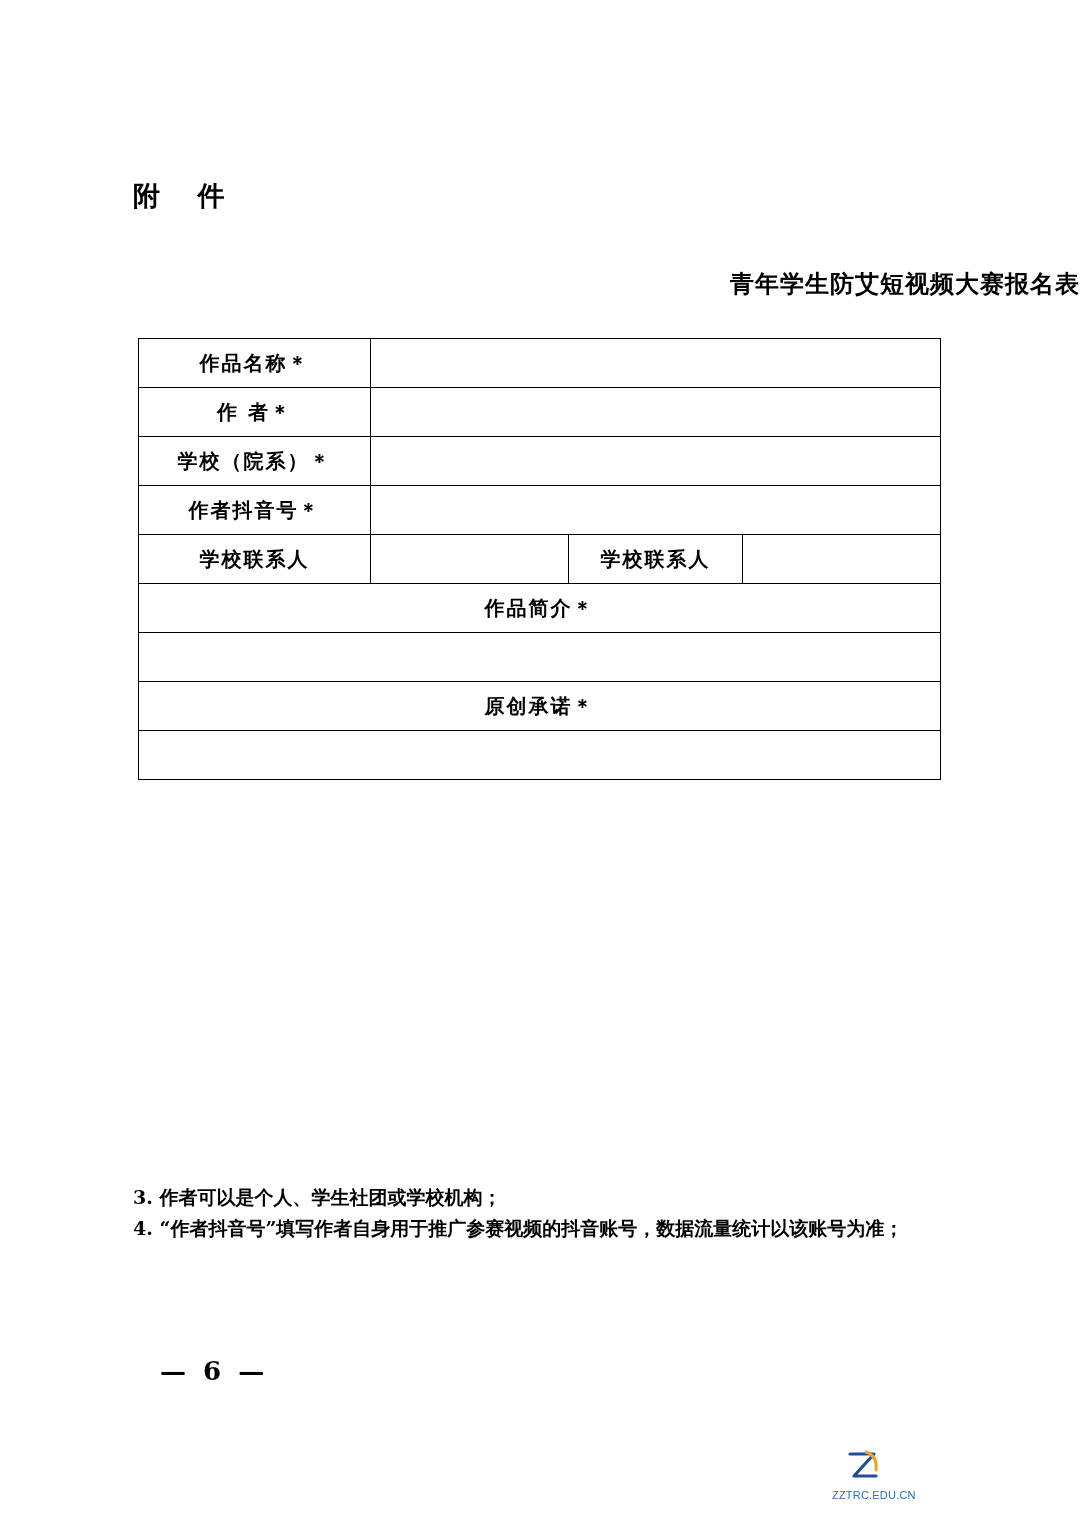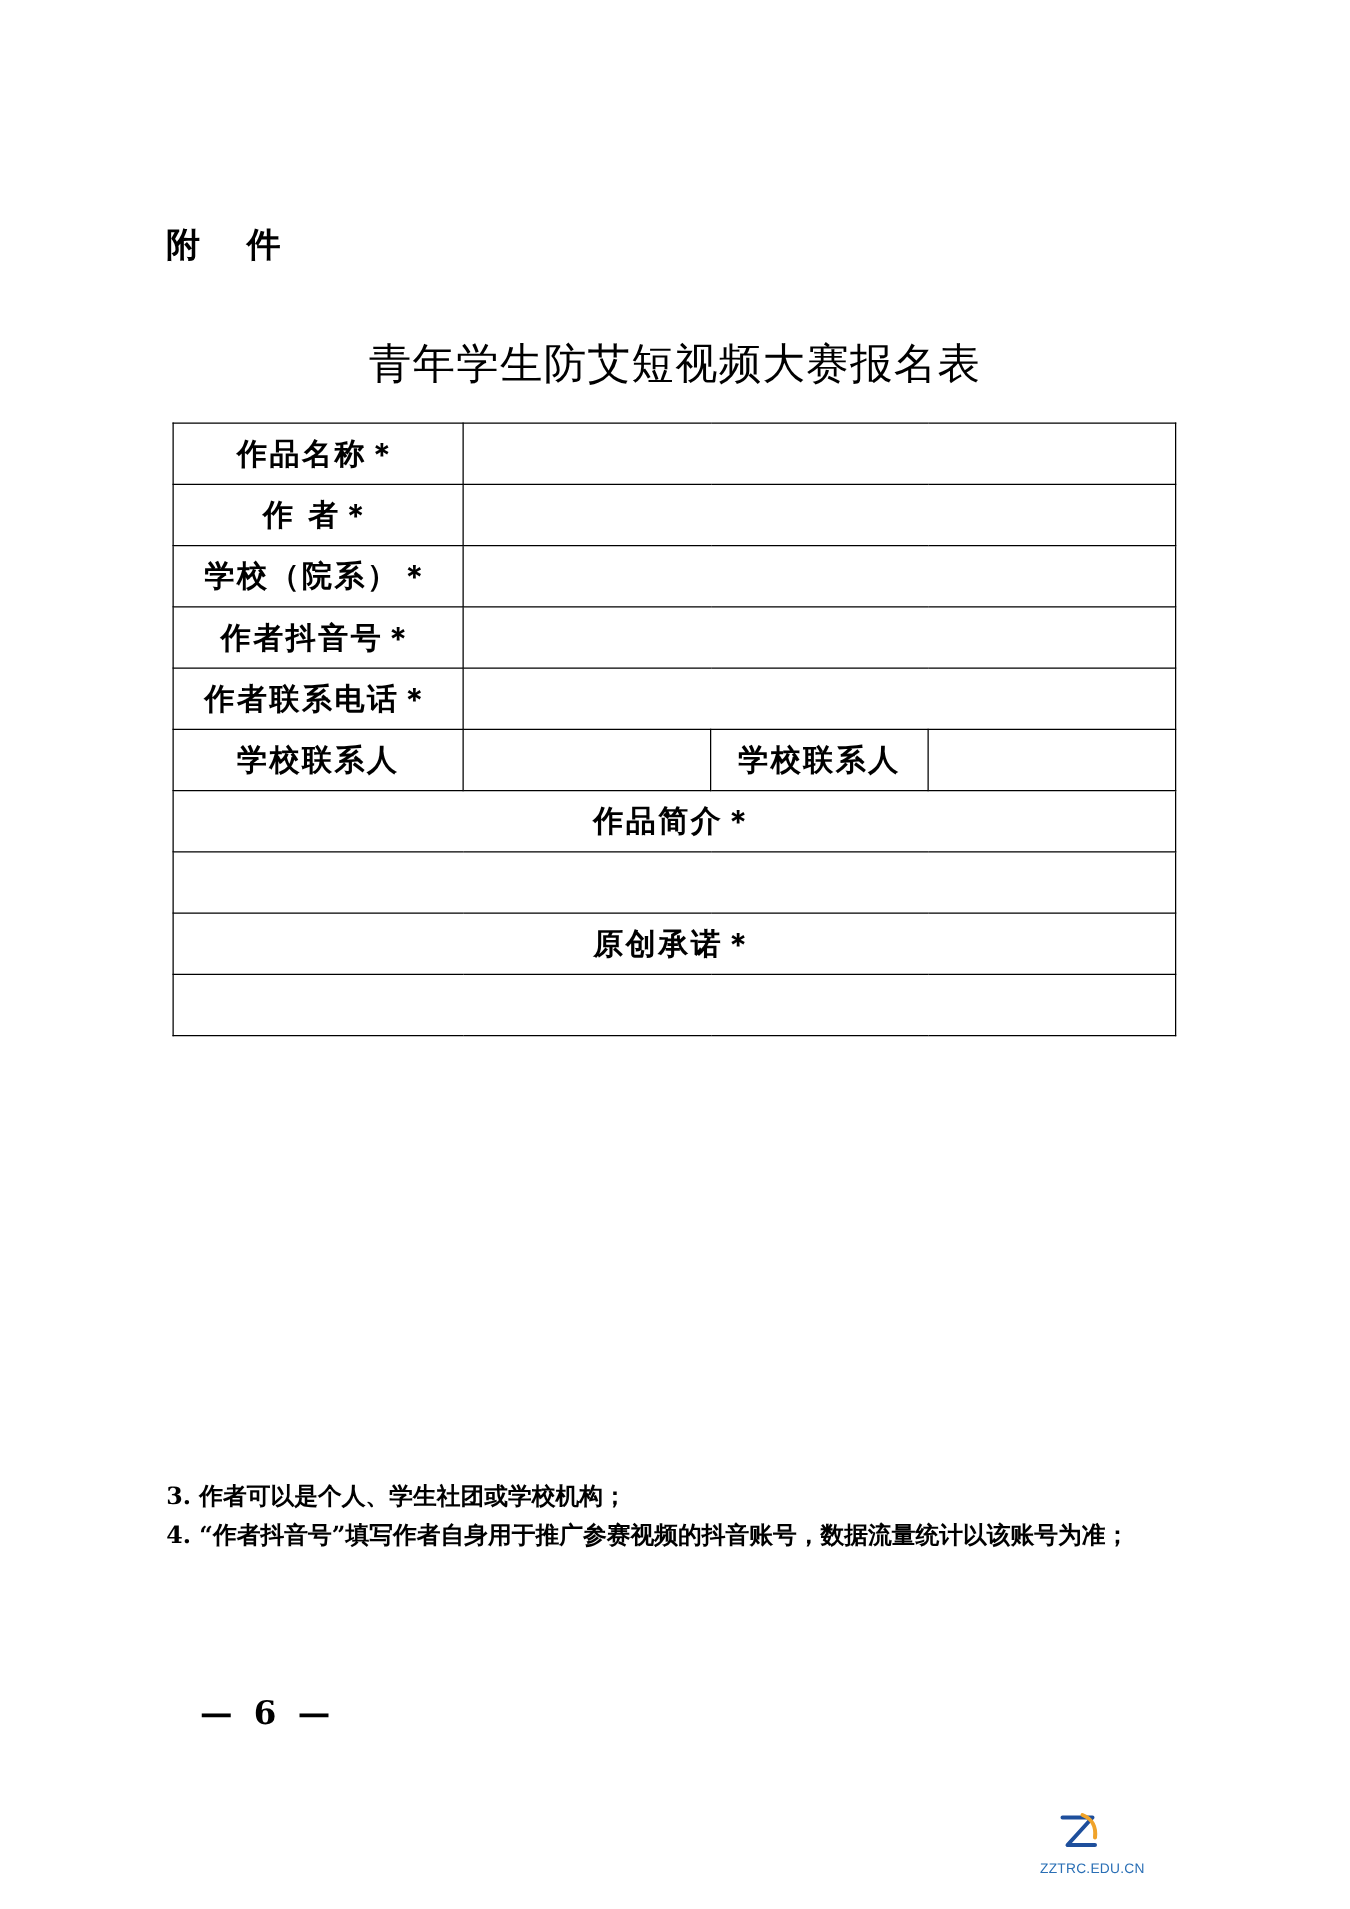--- a/index.html
+++ b/index.html
@@ -28,39 +28,39 @@
     font-size: 27px;
     font-weight: bold;
     letter-spacing: 14px;
     font-family: "DejaVu Serif", "Liberation Serif", serif;
   }
   .doc-title {
     position: absolute;
     left: 0;
     top: 268px;
     width: 1080px;
-    text-align: center;
-    font-size: 34px;
-    font-weight: normal;
+    text-align: right;
+    font-size: 24px;
+    font-weight: bold;
     letter-spacing: 1px;
     font-family: "DejaVu Serif", "Liberation Serif", serif;
   }
   table.form {
     position: absolute;
     left: 138px;
     top: 338px;
     width: 802px;
     border-collapse: collapse;
     table-layout: fixed;
   }
   table.form td {
     border: 1.5px solid #000;
     padding: 0;
     height: 48px;
-    font-size: 24px;
+    font-size: 20px;
     font-weight: bold;
     font-family: "DejaVu Serif", "Liberation Serif", serif;
   }
   td.lbl {
     text-align: center;
     vertical-align: middle;
     letter-spacing: 2px;
     white-space: nowrap;
   }
   td.val {
@@ -140,24 +140,20 @@
       </tr>
       <tr>
         <td class="lbl">学校（院系）＊</td>
         <td class="val" colspan="3"></td>
       </tr>
       <tr>
         <td class="lbl">作者抖音号＊</td>
         <td class="val" colspan="3"></td>
       </tr>
       <tr>
-        <td class="lbl">作者联系电话＊</td>
-        <td class="val" colspan="3"></td>
-      </tr>
-      <tr>
         <td class="lbl">学校联系人</td>
         <td class="val"></td>
         <td class="lbl">学校联系人</td>
         <td class="val"></td>
       </tr>
       <tr>
         <td class="section" colspan="4">作品简介＊</td>
       </tr>
       <tr>
         <td class="val bigblank" colspan="4"></td>

